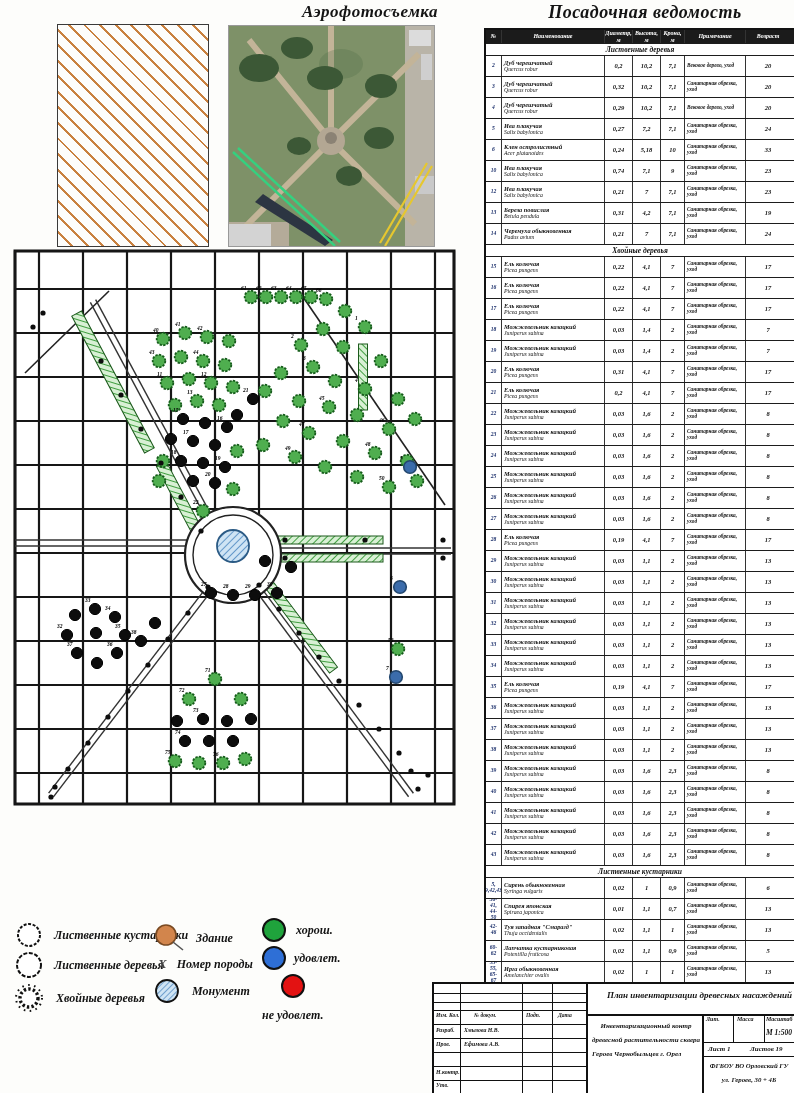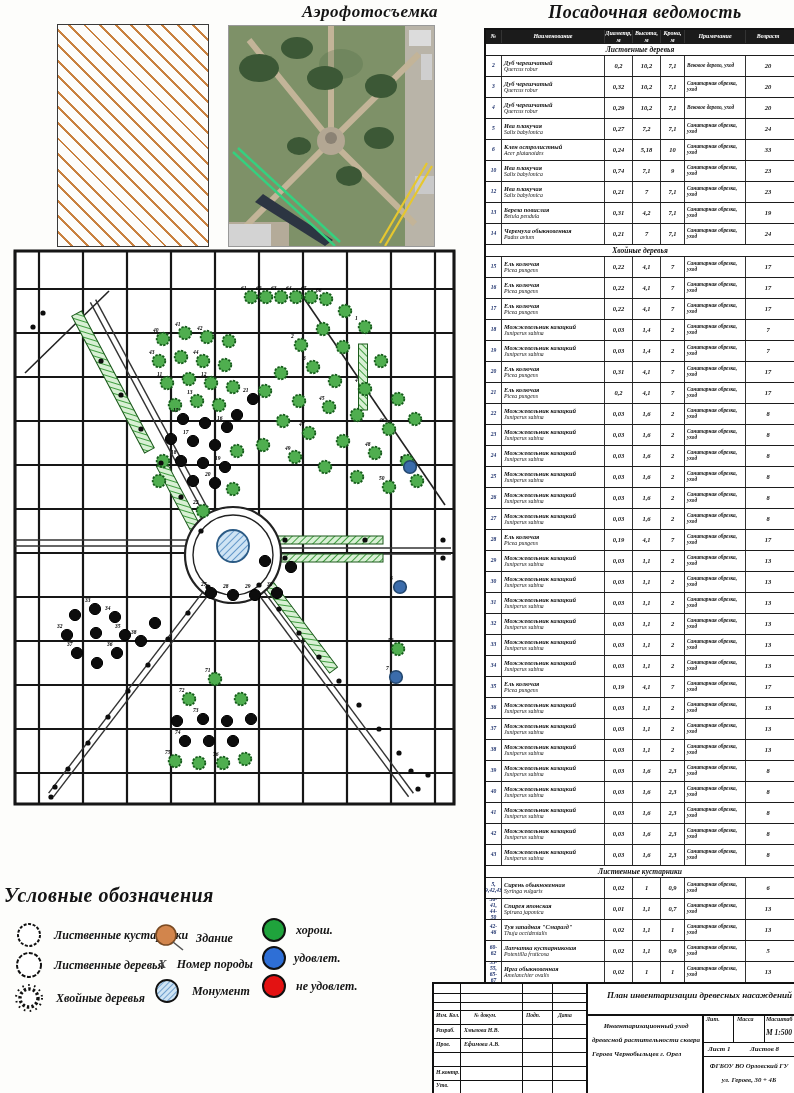--- a/index.html
+++ b/index.html
@@ -878,21 +878,20 @@
         <circle cx="430" cy="309" r="2.6" fill="#0d0d0d"></circle>
         <circle cx="352" cy="291" r="2.6" fill="#0d0d0d"></circle>
         <circle cx="30" cy="64" r="2.6" fill="#0d0d0d"></circle>
         <circle cx="20" cy="78" r="2.6" fill="#0d0d0d"></circle>
         <circle cx="405" cy="540" r="2.6" fill="#0d0d0d"></circle>
         <circle cx="415" cy="526" r="2.6" fill="#0d0d0d"></circle>
         <circle cx="38" cy="548" r="2.6" fill="#0d0d0d"></circle>
       </g>
 </svg>
 
-<div id="legTitle" class="hand">Условные обозначения</div>
 
 <div class="legItem" style="left:14px;top:920px;">
   <svg width="30" height="30">
         <circle cx="15" cy="15" r="11" fill="#fff" stroke="#111" stroke-width="2" stroke-dasharray="3 1.6"></circle>
       </svg>
   <span class="legLabel">Лиственные кустарники</span>
 </div>
 <div class="legItem" style="left:14px;top:950px;">
   <svg width="30" height="30">
         <circle cx="15" cy="15" r="12" fill="#fff" stroke="#111" stroke-width="2" stroke-dasharray="4 1.6"></circle>
@@ -932,21 +931,21 @@
 </div>
 
 <div class="legItem" style="left:262px;top:918px;">
   <span class="dotBig" style="background:#1fa33c;"></span>
   <span class="legLabel">хорош.</span>
 </div>
 <div class="legItem" style="left:262px;top:946px;gap:8px;">
   <span class="dotBig" style="background:#2e6fd6;"></span>
   <span class="legLabel">удовлет.</span>
 </div>
-<div class="legItem" style="left:262px;top:974px;">
+<div class="legItem" style="left:262px;top:974px;flex-direction:column;">
   <span class="dotBig" style="background:#e31212;"></span>
   <span class="legLabel">не удовлет.</span>
 </div>
 
 <div id="stamp">
 
   <div class="sl" style="left:152px;top:0;width:1.6px;height:109px;"></div>
   <div class="sl" style="left:0;top:26px;width:152px;height:1.4px;"></div>
   <div class="sl" style="left:0;top:9px;width:152px;height:1px;"></div>
   <div class="sl" style="left:0;top:18px;width:152px;height:1px;"></div>
@@ -959,29 +958,29 @@
   <div class="sl" style="left:88px;top:0;width:1px;height:109px;"></div>
   <div class="sl" style="left:118px;top:0;width:1px;height:109px;"></div>
   <div class="sl" style="left:152px;top:30px;width:208px;height:1.6px;"></div>
   <div class="sl" style="left:268px;top:30px;width:1.6px;height:79px;"></div>
   <div class="sl" style="left:268px;top:58px;width:92px;height:1.4px;"></div>
   <div class="sl" style="left:268px;top:72px;width:92px;height:1.4px;"></div>
   <div class="sl" style="left:299px;top:30px;width:1px;height:28px;"></div>
   <div class="sl" style="left:330px;top:30px;width:1px;height:28px;"></div>
 
   <div class="stxt" style="left:158px;top:6px;width:200px;text-align:right;font-size:9px;">План инвентаризации древесных насаждений</div>
-  <div class="stxt" style="left:158px;top:38px;width:108px;text-align:center;font-size:7px;">Инвентаризационный уход</div>
+  <div class="stxt" style="left:158px;top:38px;width:108px;text-align:center;font-size:7px;">Инвентаризационный контр</div>
   <div class="stxt" style="left:156px;top:52px;width:112px;text-align:center;font-size:7px;">древесной растительности сквера</div>
   <div class="stxt" style="left:158px;top:66px;width:108px;text-align:left;font-size:7px;">Героев Чернобыльцев г. Орел</div>
   <div class="stxt" style="left:272px;top:32px;font-size:6px;">Лит.</div>
   <div class="stxt" style="left:303px;top:32px;font-size:6px;">Масса</div>
   <div class="stxt" style="left:332px;top:32px;font-size:6px;">Масштаб</div>
   <div class="stxt" style="left:332px;top:44px;font-size:7.5px;">М 1:500</div>
   <div class="stxt" style="left:274px;top:61px;font-size:7px;">Лист 1</div>
-  <div class="stxt" style="left:316px;top:61px;font-size:7px;">Листов 8</div>
+  <div class="stxt" style="left:316px;top:61px;font-size:7px;">Листов 19</div>
   <div class="stxt" style="left:272px;top:78px;width:86px;text-align:center;font-size:6.8px;white-space:normal;">ФГБОУ ВО Орловский ГУ</div>
   <div class="stxt" style="left:272px;top:92px;width:86px;text-align:center;font-size:6.8px;white-space:normal;">ул. Героев, 30 + 4Б</div>
   <div class="stxt" style="left:2px;top:28px;font-size:5.6px;">Изм.</div>
   <div class="stxt" style="left:15px;top:28px;font-size:5.6px;">Кол.</div>
   <div class="stxt" style="left:40px;top:28px;font-size:5.6px;">№ докум.</div>
   <div class="stxt" style="left:92px;top:28px;font-size:5.6px;">Подп.</div>
   <div class="stxt" style="left:124px;top:28px;font-size:5.6px;">Дата</div>
   <div class="stxt" style="left:2px;top:43px;font-size:5.8px;">Разраб.</div>
   <div class="stxt" style="left:30px;top:43px;font-size:5.8px;">Хмызова Н.В.</div>
   <div class="stxt" style="left:2px;top:57px;font-size:5.8px;">Пров.</div>

